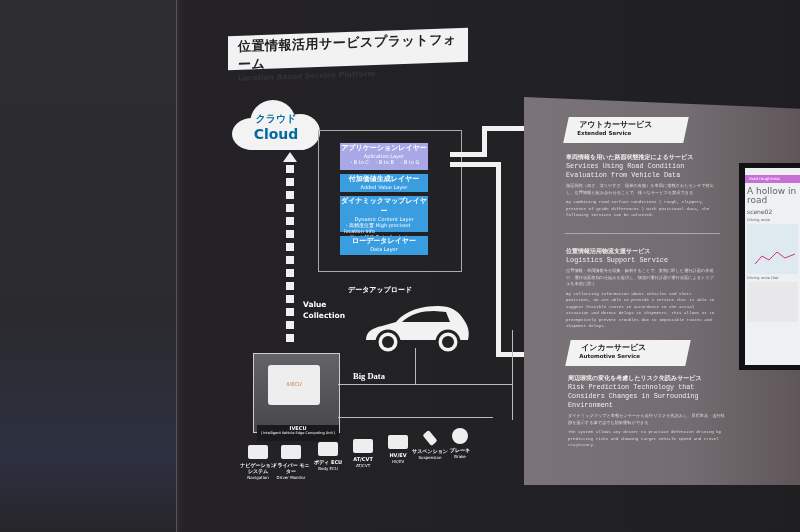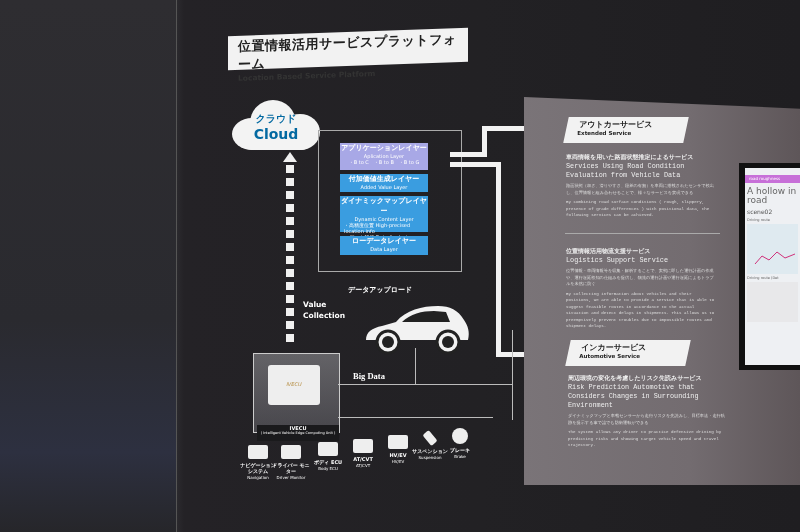--- a/index.html
+++ b/index.html
@@ -211,21 +211,21 @@
   <div class="s">位置情報・車両情報等を収集・解析することで、実態に即した運行計画の作成や、運行遅延検知の仕組みを提供し、物流の運行計画や運行遅延によるトラブルを未然に防ぐ</div>
   <div class="s">By collecting information about vehicles and their positions, we are able to provide a service that is able to suggest feasible routes in accordance to the actual situation and detect delays in shipments. This allows us to preemptively prevent troubles due to impossible routes and shipment delays.</div>
 </div>
 
 <div class="svc-banner" style="left:568px;top:340px;width:120px;height:26px;">
   <div class="jp">インカーサービス</div>
   <div class="en">Automotive Service</div>
 </div>
 <div class="svc-text" style="left:568px;top:374px;width:160px;">
   <div class="h">周辺環境の変化を考慮したリスク先読みサービス</div>
-  <div class="t">Risk Prediction Automotive that Considers Changes in Surrounding Environment</div>
+  <div class="t">Risk Prediction Technology that Considers Changes in Surrounding Environment</div>
   <div class="s">ダイナミックマップと車載センサーから走行リスクを先読みし、目標車速・走行軌跡を提示する事で誰でも防衛運転ができる</div>
   <div class="s">The system allows any driver to practice defensive driving by predicting risks and showing target vehicle speed and travel trajectory.</div>
 </div>
 
 <div class="screen"></div>
 <div class="screen-in">
   <div class="bar">road roughness</div>
   <div class="ti">A hollow in road</div>
   <div class="sc">scene02</div>
   <div class="lb">Driving route</div>

